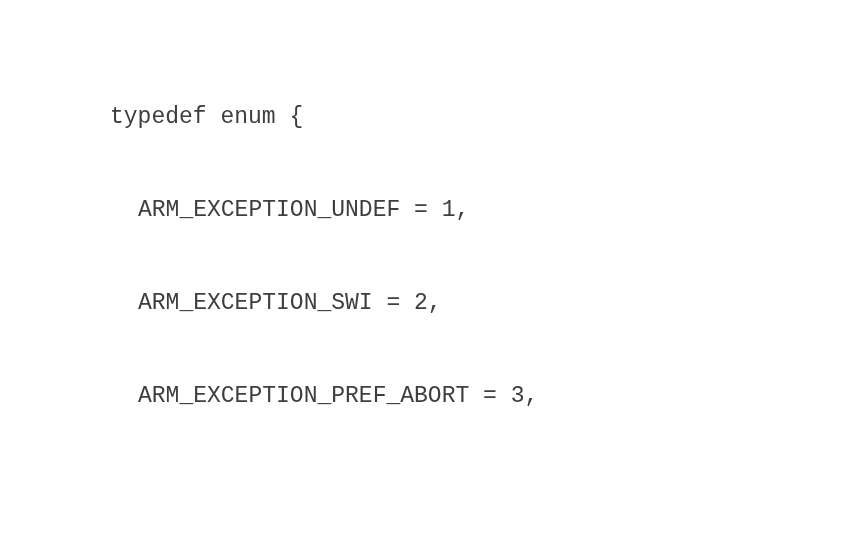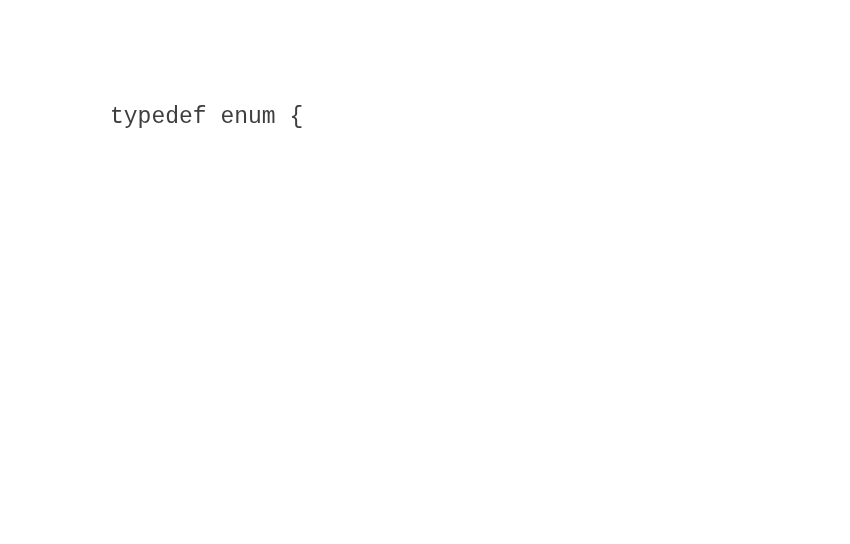--- a/index.html
+++ b/index.html
@@ -31,20 +31,23 @@
     padding-left: 28px;
   }
 </style>
 </head>
 <body>
 
 <div class="page">
 
   <div class="code-block">
     <span class="code-line">typedef enum {</span>
+    <span class="code-line indent">ARM_EXCEPTION_UNDEF = 1,</span>
+    <span class="code-line indent">ARM_EXCEPTION_SWI = 2,</span>
+    <span class="code-line indent">ARM_EXCEPTION_PREF_ABORT = 3,</span>
     
     
     
     
     
     
     
   </div>
 
 </div>

